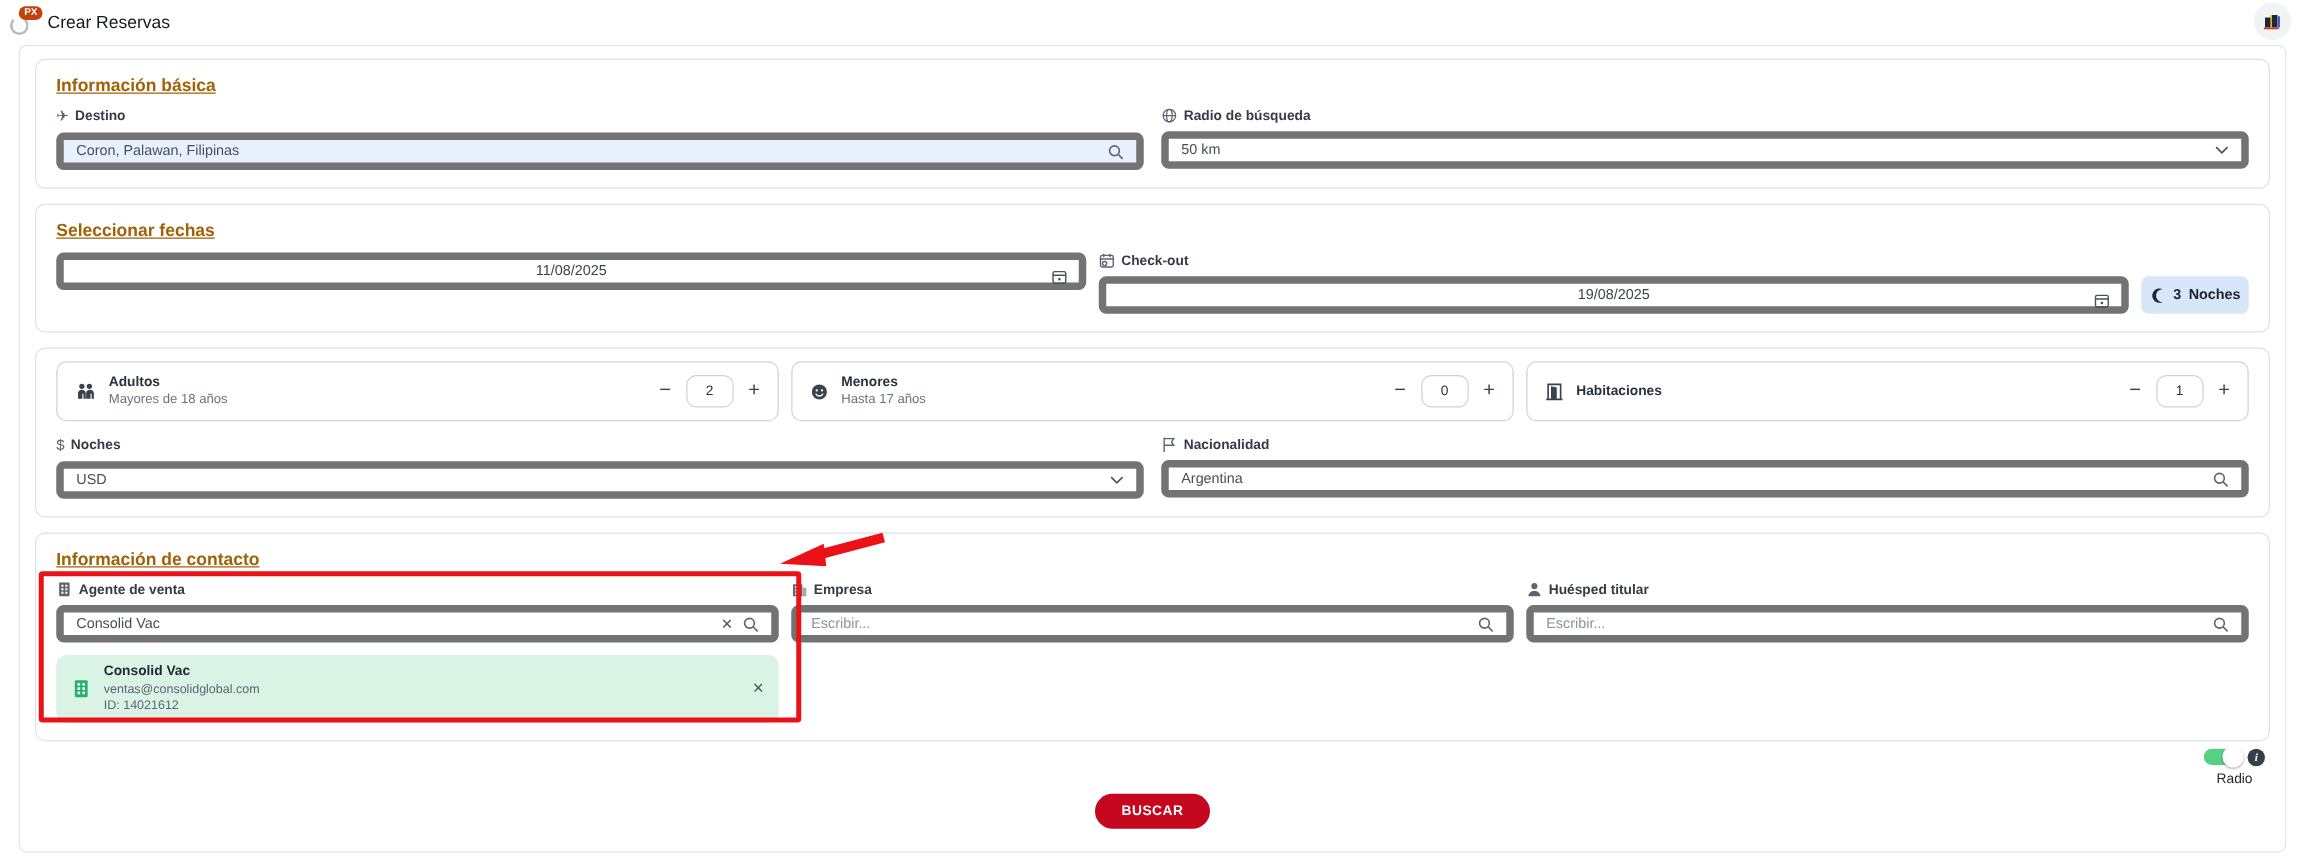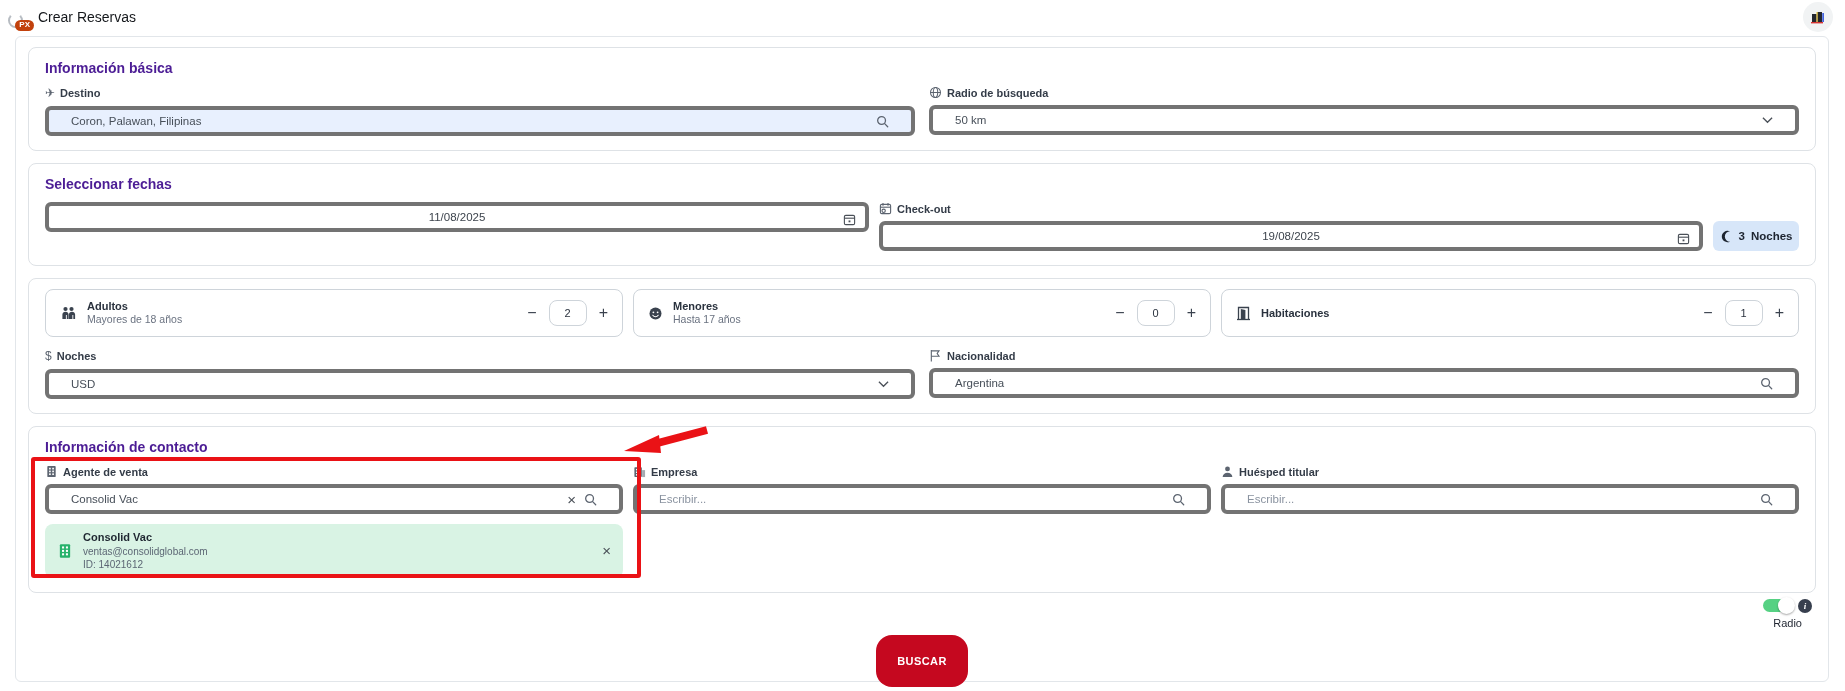--- a/index.html
+++ b/index.html
@@ -4,40 +4,40 @@
 <style>
   * { box-sizing: border-box; margin: 0; padding: 0; }
   html,body { width:1845px; height:691px; background:#fff; overflow:hidden;
     font-family:"Liberation Sans", sans-serif; color:#212529; }
 
   
   .titlebar { height:32px; display:flex; align-items:center; justify-content:space-between; padding:2px 12px 0 8px; }
   .title-left { display:flex; align-items:center; gap:4px; }
   .app-logo { position:relative; width:26px; height:24px; }
   .logo-arc { position:absolute; left:0; bottom:1px; width:15px; height:15px; border:2px solid #b7bcc2; border-radius:50%; border-top-color:transparent; }
-  .logo-badge { position:absolute; top:0; right:0; background:#c2410c; color:#fff; font-size:8px; font-weight:bold; padding:1px 4px 2px; border-radius:8px; line-height:1;margin-top:15px; }
+  .logo-badge { position:absolute; top:0; right:0; background:#c2410c; color:#fff; font-size:8px; font-weight:bold; padding:1px 4px 2px; border-radius:8px; line-height:1; }
   .page-title { font-size:14px; font-weight:400; color:#15181c; }
   .top-icon-wrap { width:30px; height:30px; border-radius:50%; background:#f1f3f4; display:flex; align-items:center; justify-content:center; }
 
   
   .outer { position:absolute; left:15px; top:36px; width:1814px; height:646px;
     border:1px solid #e2e6ea; border-radius:6px; background:#fff; padding:10px 12px; }
 
   .section { border:1px solid #dee2e6; border-radius:8px; padding:10px 16px 14px; margin-bottom:12px; background:#fff; position:relative; }
-  .section-title { font-size:14px; font-weight:700; color:#4c1d95; margin:2px 0 10px; }
+  .section-title { font-size:14px; font-weight:700; color:#a16207; margin:2px 0 10px;text-decoration:underline; }
 
   .row { display:flex; gap:14px; }
   .col { flex:1; min-width:0; }
 
   .field-label { display:flex; align-items:center; gap:5px; font-size:11px; font-weight:700; color:#343c48; margin-bottom:6px; }
   .field-label svg, .field-label .glyph { color:#5c6470; flex:0 0 auto; }
   .glyph { font-size:12px; font-weight:400; }
 
-  .input-box { position:relative; height:30px; border:4px solid #737373; border-radius:6px; background:#fff;
-    display:flex; align-items:center; padding:0 22px; font-size:11.5px; color:#474f59; }
+  .input-box { position:relative; height:30px; border:6px solid #737373; border-radius:6px; background:#fff;
+    display:flex; align-items:center; padding:0 10px; font-size:11.5px; color:#474f59; }
   .input-box input { border:none; outline:none; background:transparent; flex:1; font-size:11.5px; color:#474f59; font-family:inherit; min-width:0; }
   .input-box input::placeholder { color:#8a93a0; }
   .blue-bg { background:#e8f0fe; }
   .icon-btn { display:flex; align-items:center; color:#5c6470; margin-left:8px; }
   .clear-x { font-size:15px; color:#4a5058; line-height:1; cursor:pointer; }
 
   .date-input { justify-content:center; }
   .date-input .date-val { text-align:center; color:#3d444d; }
   .date-input .cal { position:absolute; right:9px; top:7px; color:#5c6470; }
 
@@ -65,21 +65,21 @@
   .annotation-arrow { position:absolute; left:585px; top:-4px; width:100px; height:32px; pointer-events:none; z-index:6; }
 
   
   .cache-row { display:flex; flex-direction:column; align-items:flex-end; padding-right:4px; margin-top:2px; }
   .toggle-line { display:flex; align-items:center; gap:5px; }
   .toggle { width:30px; height:13px; background:#56d183; border-radius:7px; position:relative; cursor:pointer; }
   .toggle .knob { position:absolute; right:-2px; top:-2px; width:17px; height:17px; background:#fff; border-radius:50%; box-shadow:0 1px 2px rgba(0,0,0,.35); }
   .info-dot { width:14px; height:14px; border-radius:50%; background:#373f4e; color:#fff; font-size:9px; font-weight:700; display:flex; align-items:center; justify-content:center; font-family:"Liberation Serif", serif; font-style:italic; }
   .cache-label { font-size:11px; color:#1f2430; margin-top:4px; margin-right:10px; }
   .buscar-row { display:flex; justify-content:center; margin-top:6px; }
-  .buscar-btn { background:#c5081f; color:#fff; border:none; font-family:inherit; font-size:11px; font-weight:700; letter-spacing:.4px; padding:20px 21px; border-radius:16px; cursor:pointer; }
+  .buscar-btn { background:#c5081f; color:#fff; border:none; font-family:inherit; font-size:11px; font-weight:700; letter-spacing:.4px; padding:8px 21px; border-radius:16px; cursor:pointer; }
 
   svg.ic { display:block; }
 </style>
 </head>
 <body>
 
 <div class="titlebar">
   <div class="title-left">
     <span class="app-logo">
       <span class="logo-arc"></span>

